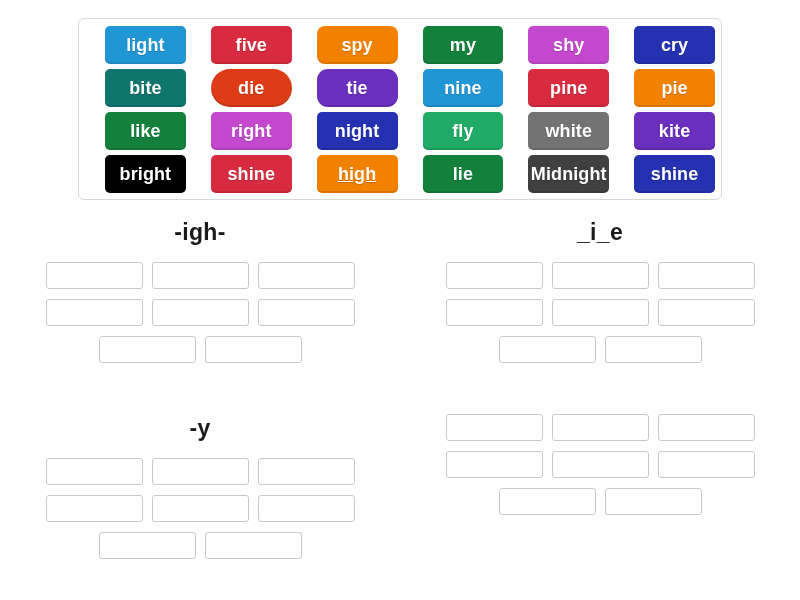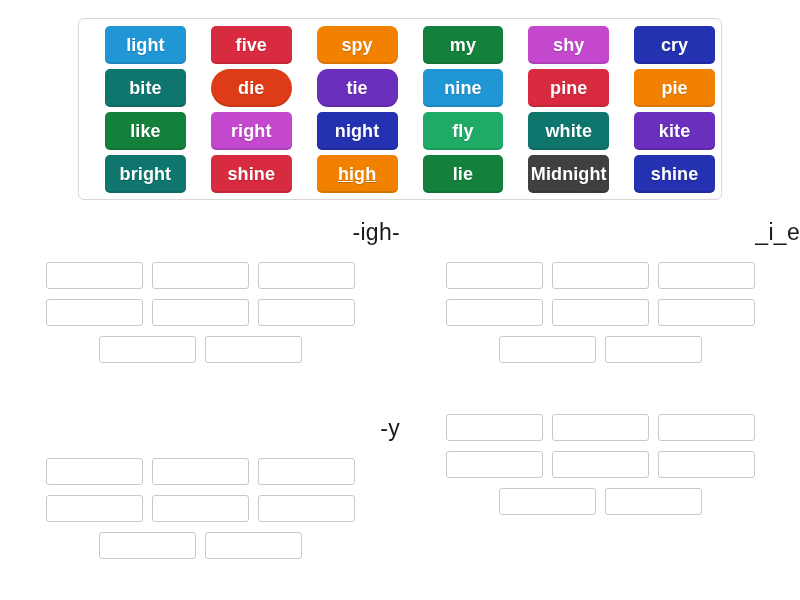--- a/index.html
+++ b/index.html
@@ -63,24 +63,24 @@
     height: 392px;
     display: grid;
     grid-template-columns: 1fr 1fr;
     grid-template-rows: 1fr 1fr;
   }
   .group {
     position: relative;
     padding-top: 10px;
   }
   .group-title {
-    text-align: right;
+    text-align: center;
     font-size: 23px;
     color: #1a1a1a;
-    font-weight: normal;
+    font-weight: bold;
     margin: 0 0 16px 0;
     line-height: 28px;
     letter-spacing: 0.3px;
   }
   .slot-row {
     display: flex;
     justify-content: center;
     gap: 9px;
     margin-bottom: 10px;
   }
@@ -107,23 +107,23 @@
       <div class="tile" style="background: #0f766e;">bite</div>
       <div class="tile" style="background: rgb(221, 60, 22); border-radius: 19px;">die</div>
       <div class="tile" style="background: rgb(106, 47, 188); border-radius: 11px;">tie</div>
       <div class="tile" style="background: rgb(33, 150, 212);">nine</div>
       <div class="tile" style="background: rgb(217, 43, 63);">pine</div>
       <div class="tile" style="background: rgb(242, 129, 0);">pie</div>
       <div class="tile" style="background: rgb(19, 129, 60);">like</div>
       <div class="tile" style="background: rgb(195, 72, 205);">right</div>
       <div class="tile" style="background: rgb(36, 49, 176);">night</div>
       <div class="tile" style="background: rgb(31, 171, 102);">fly</div>
-      <div class="tile" style="background: #0f766e;">white</div>
+      <div class="tile" style="background: #737373;">white</div>
       <div class="tile" style="background: rgb(106, 47, 188);">kite</div>
-      <div class="tile" style="background: #0f766e;">bright</div>
+      <div class="tile" style="background: #000000;">bright</div>
       <div class="tile" style="background: rgb(217, 43, 63);">shine</div>
       <div class="tile" style="background: rgb(242, 129, 0); text-decoration: underline;">high</div>
       <div class="tile" style="background: rgb(19, 129, 60);">lie</div>
       <div class="tile" style="background: #404040;">Midnight</div>
       <div class="tile" style="background: rgb(36, 49, 176);">shine</div>
     </div>
 </div>
 
 <div class="groups">
     <div class="group">

